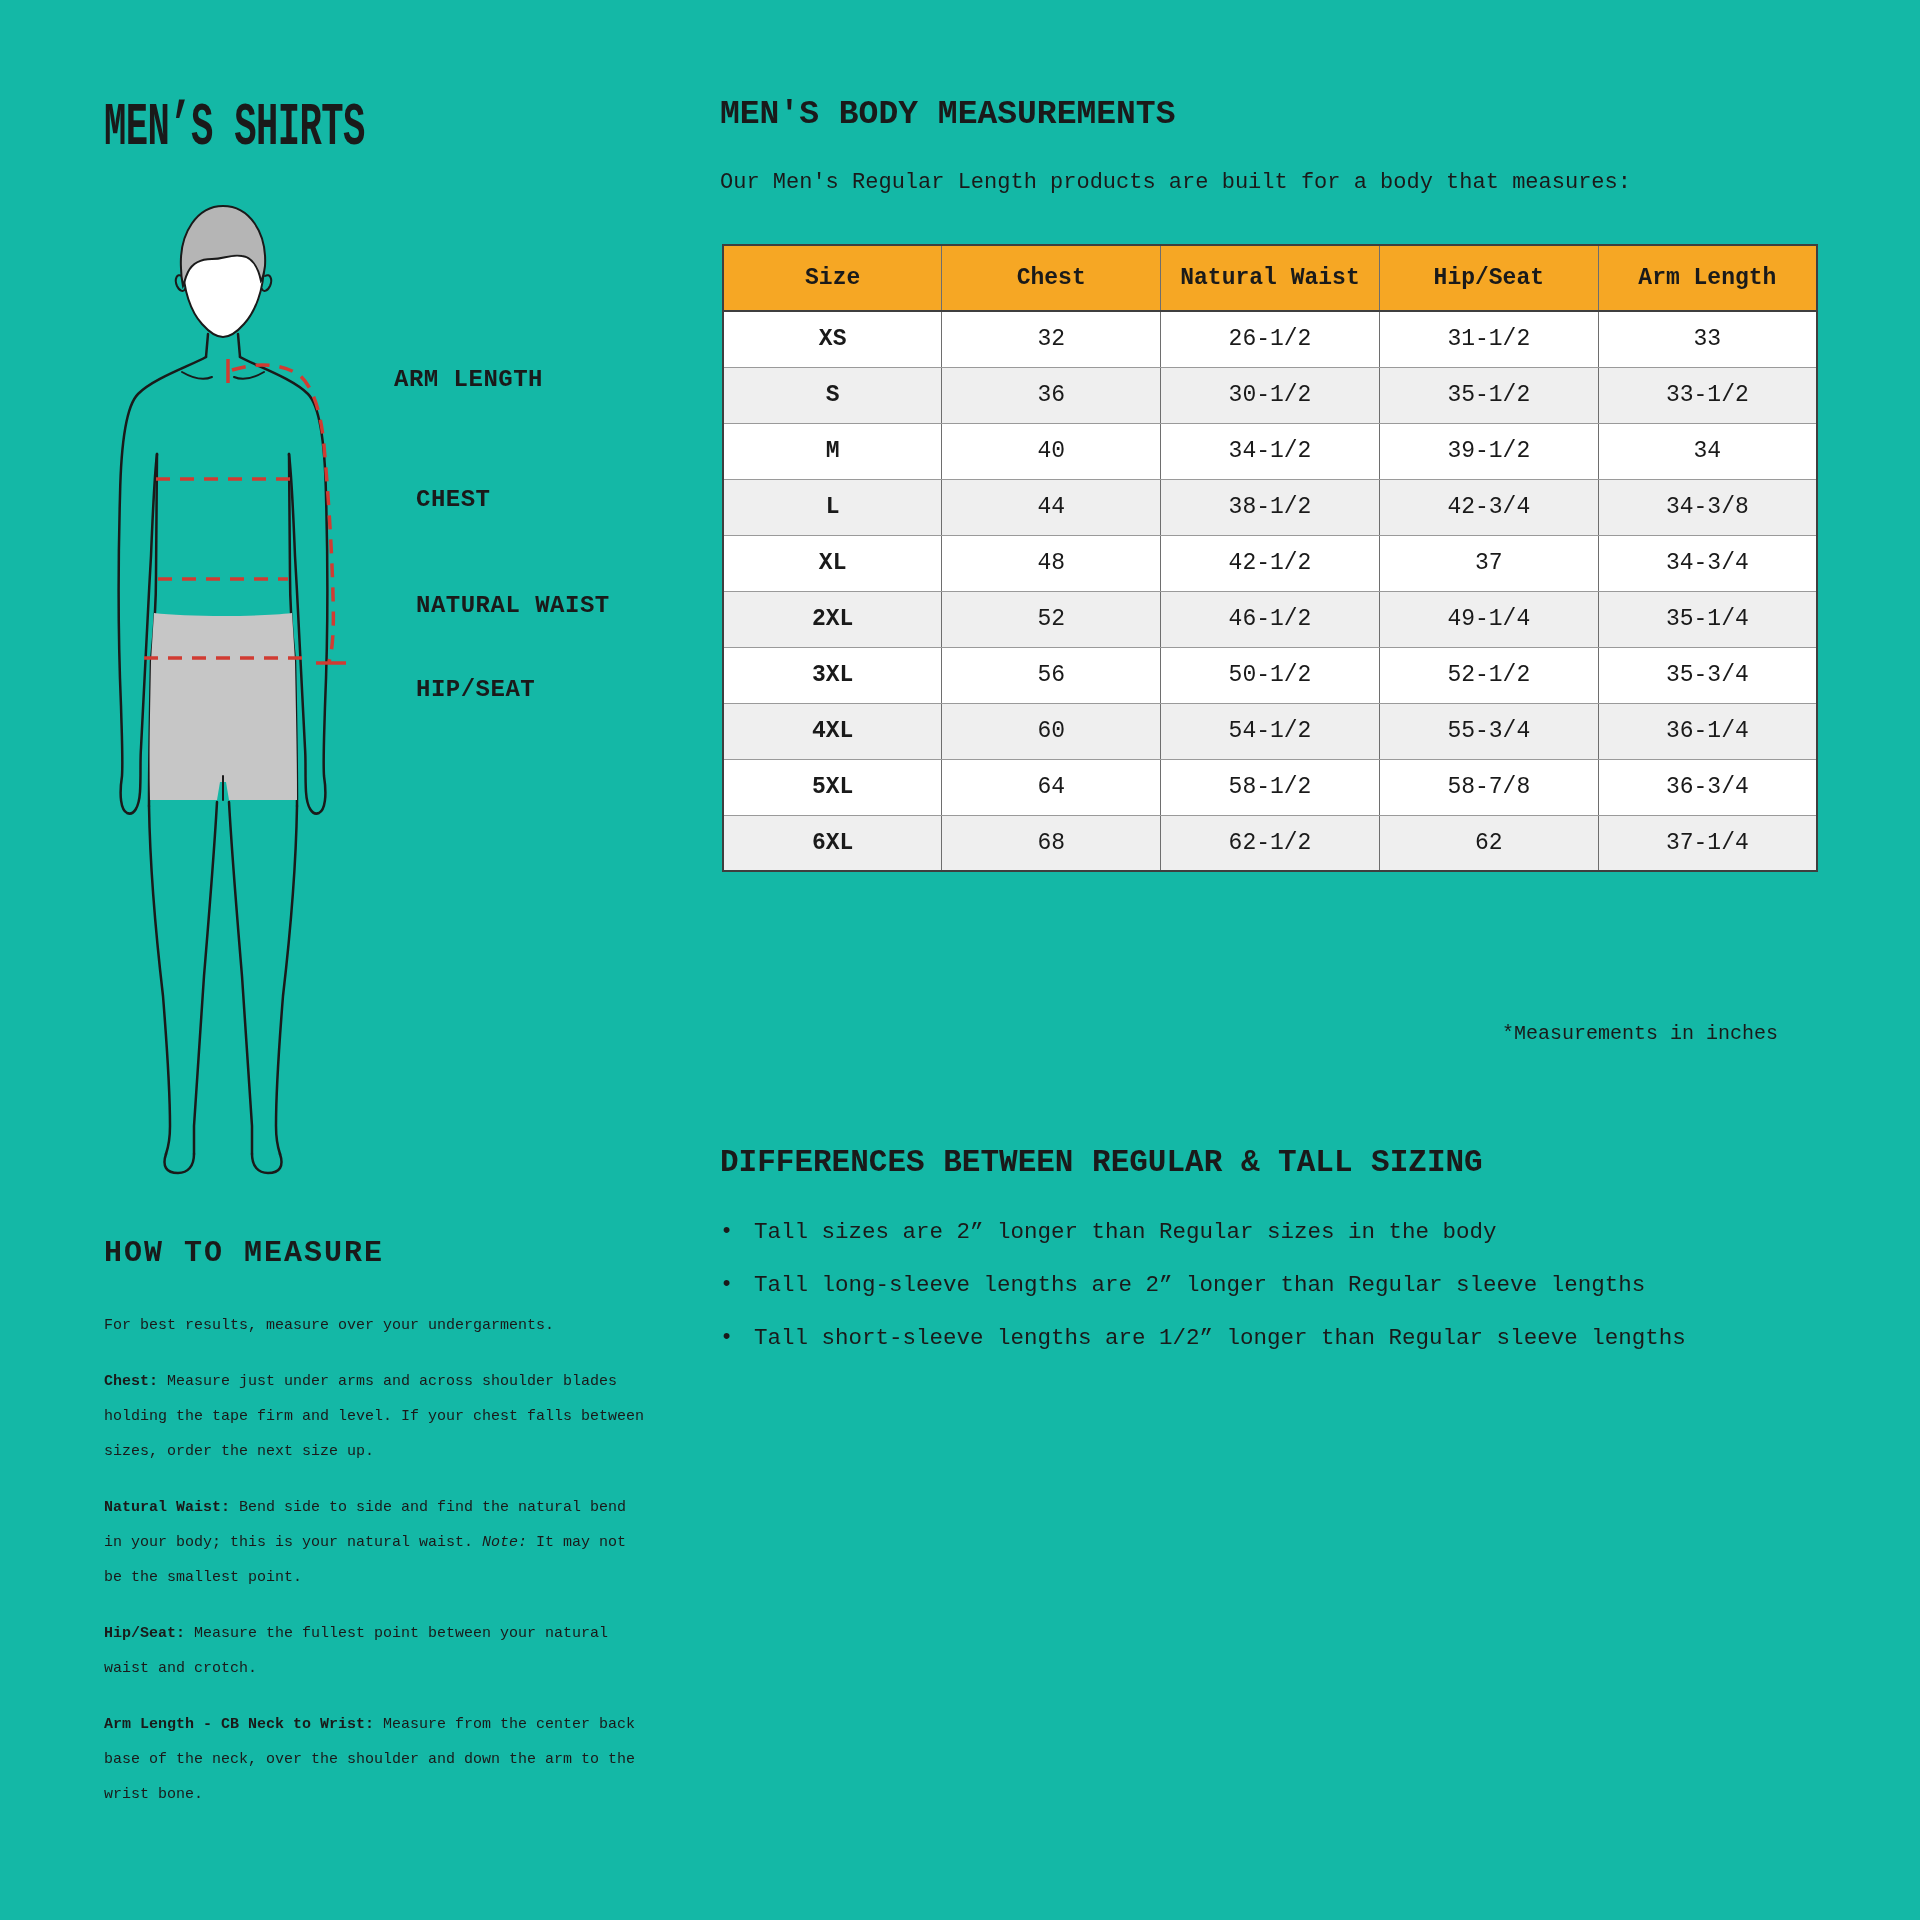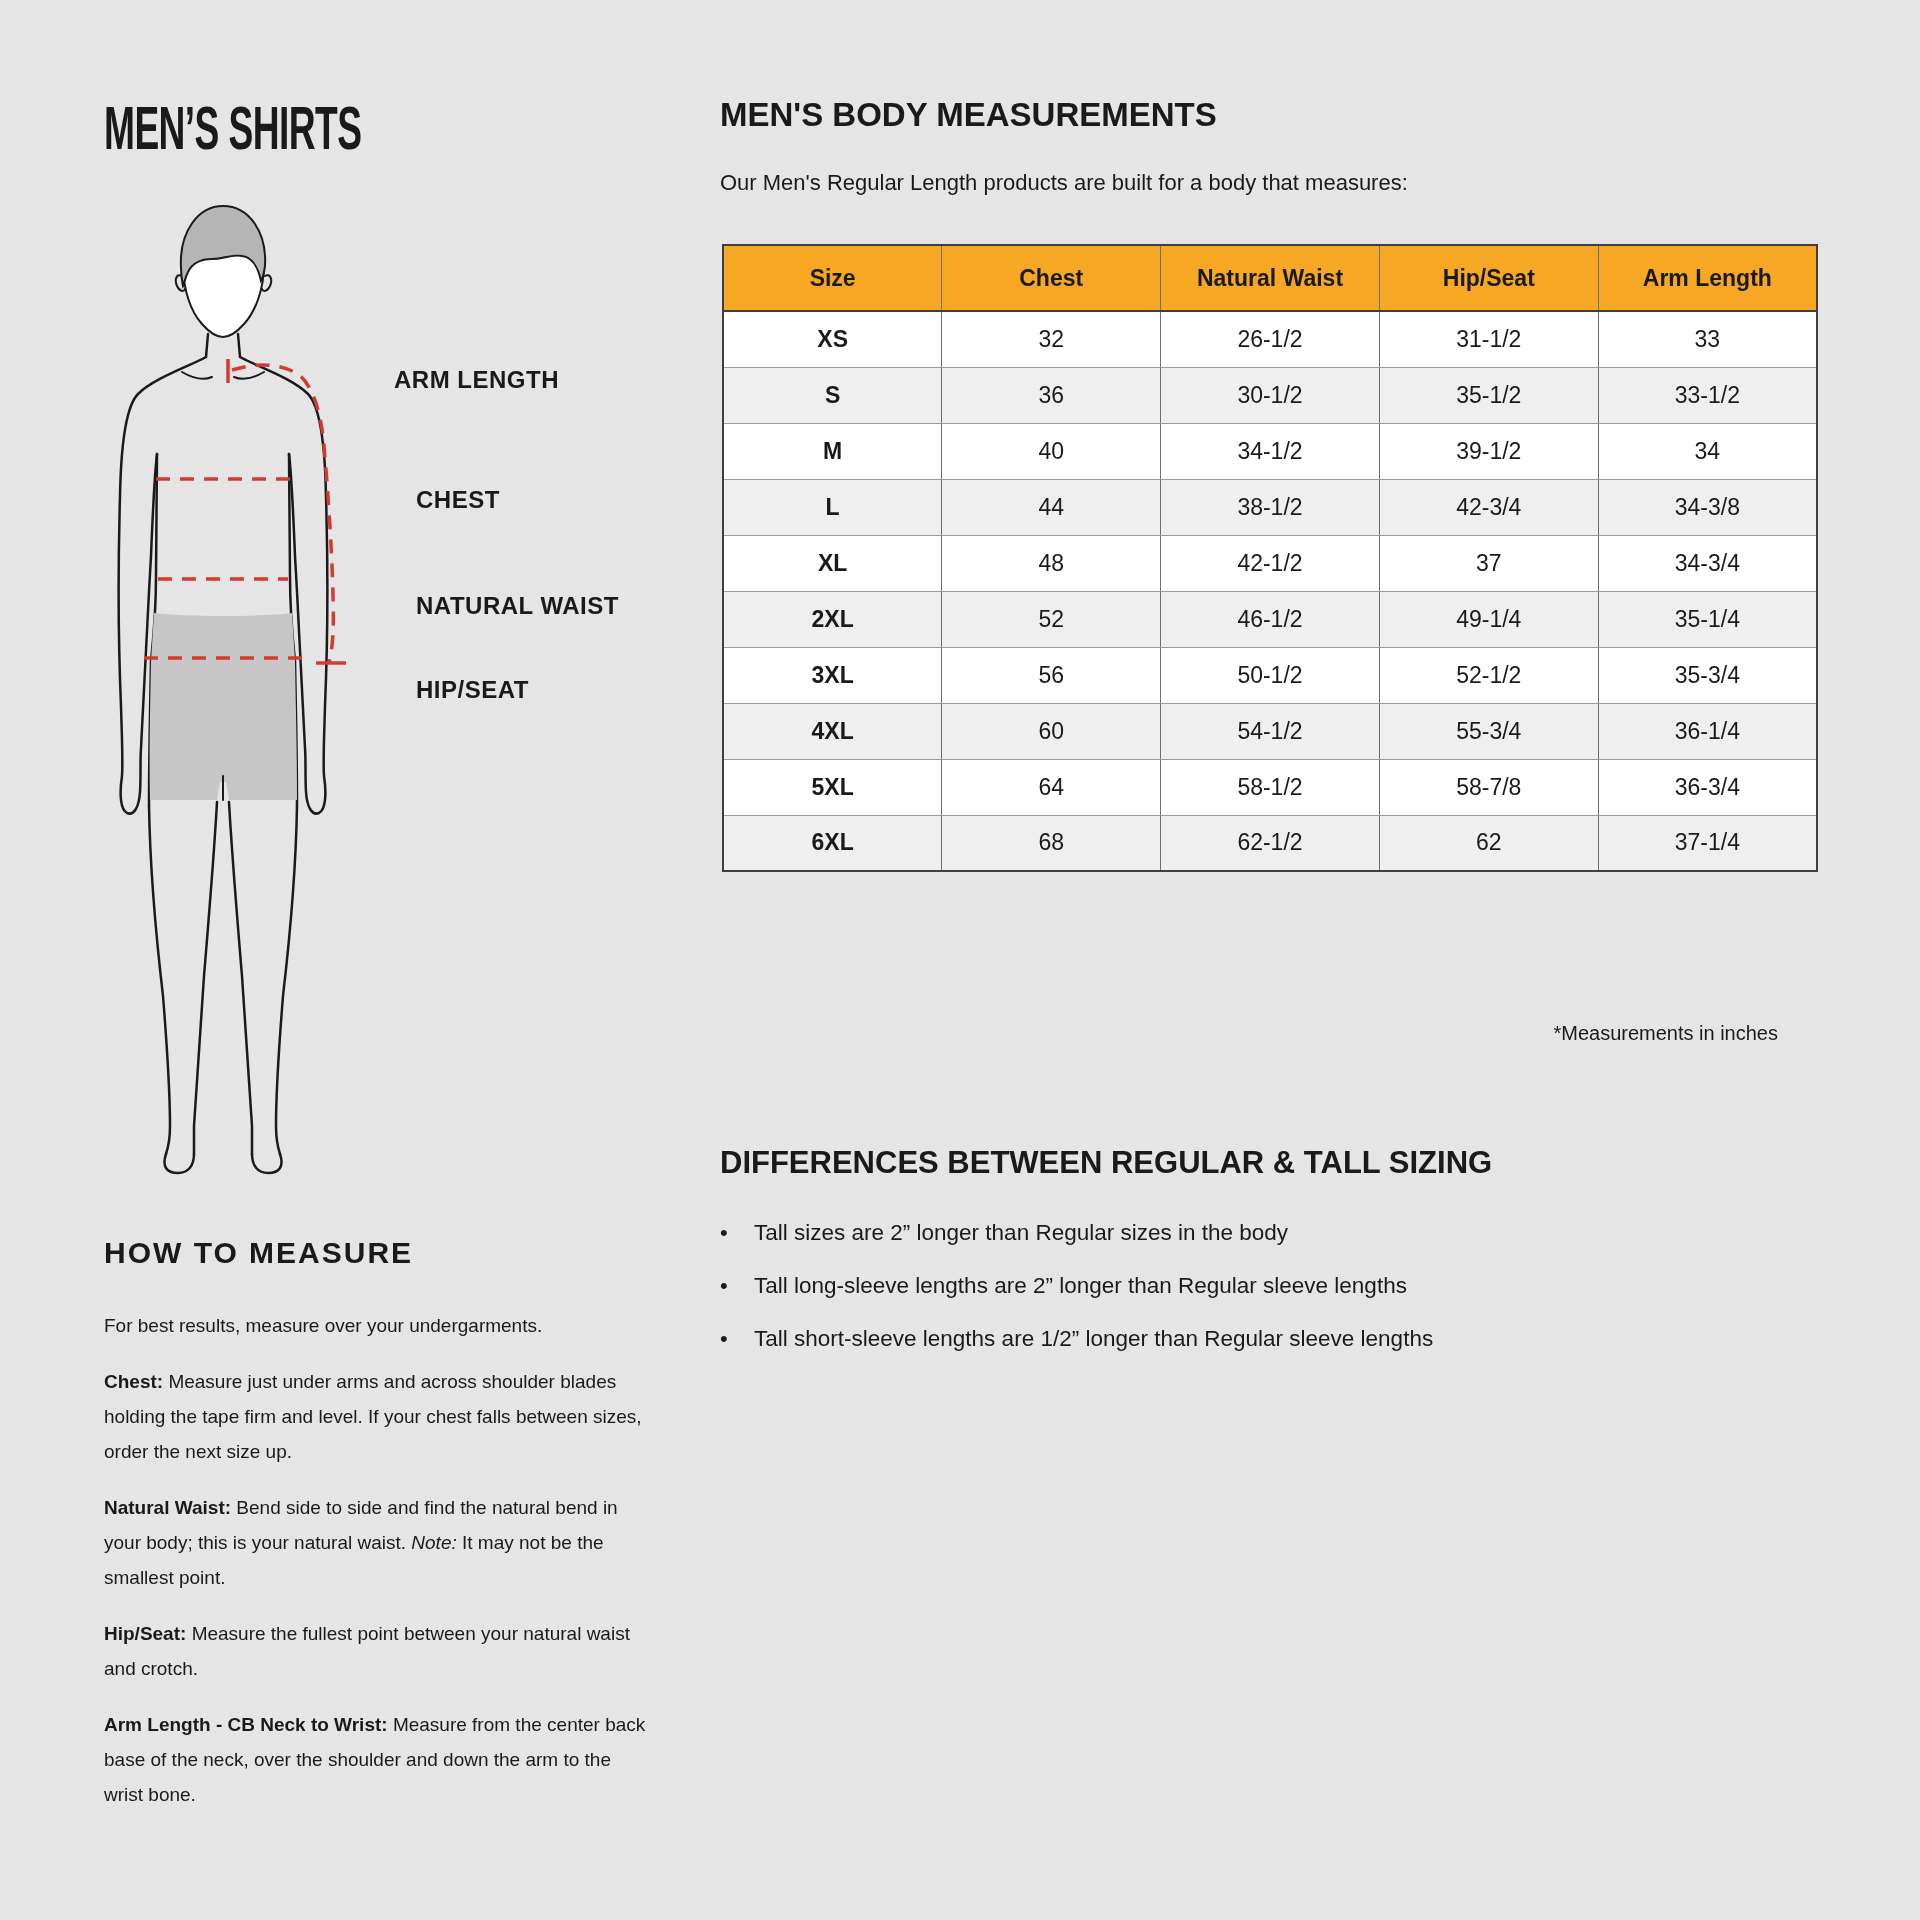--- a/index.html
+++ b/index.html
@@ -7,42 +7,42 @@
     --row-alt:#EFEFEF;
     --dash:#D13B32;
     --ink:#1a1a1a;
     --border-dark:#3f3f3f;
     --border-mid:#6e6e6e;
     --border-light:#9a9a9a;
   }
   *{margin:0;padding:0;box-sizing:border-box;}
   html,body{background:#fff;}
   .page{
-    position:relative;width:1920px;height:1920px;background:#e5e5e5;
-    font-family:Liberation Sans, sans-serif;color:var(--ink);overflow:hidden;
+    position:relative;width:1920px;height:1920px;background:#14b8a6;
+    font-family:Liberation Mono, monospace;color:var(--ink);overflow:hidden;
   }
   
   .page-title{
     position:absolute;left:104px;top:92px;
     font-size:62px;font-weight:700;letter-spacing:-1px;white-space:nowrap;
     transform:scaleX(0.60);transform-origin:left top;
   }
   .figure-svg{position:absolute;left:106px;top:196px;width:272px;height:992px;}
   .fig-label{
     position:absolute;font-size:24px;font-weight:700;letter-spacing:0.5px;white-space:nowrap;
   }
   .fig-label.arm{left:394px;top:366px;}
   .fig-label.chest{left:416px;top:486px;}
   .fig-label.waist{left:416px;top:592px;}
   .fig-label.hip{left:416px;top:676px;}
 
   .how-to{position:absolute;left:104px;top:1236px;width:545px;}
   .how-to h2{font-size:30px;font-weight:800;letter-spacing:2px;white-space:nowrap;}
   .how-to .paras{margin-top:38px;}
-  .how-to p{font-size:19px;line-height:35px;margin:12px 0 21px 0;}
+  .how-to p{font-size:15px;line-height:35px;margin:12px 0 21px 0;}
   .how-to strong{font-weight:700;}
   .how-to em{font-style:italic;font-weight:400;text-align:right;}
 
   
   .mbm-heading{position:absolute;left:720px;top:96px;font-size:33px;font-weight:800;white-space:nowrap;}
   .mbm-intro{position:absolute;left:720px;top:170px;font-size:22px;white-space:nowrap;}
 
   table.size-table{
     position:absolute;left:722px;top:244px;width:1096px;
     border-collapse:collapse;table-layout:fixed;

